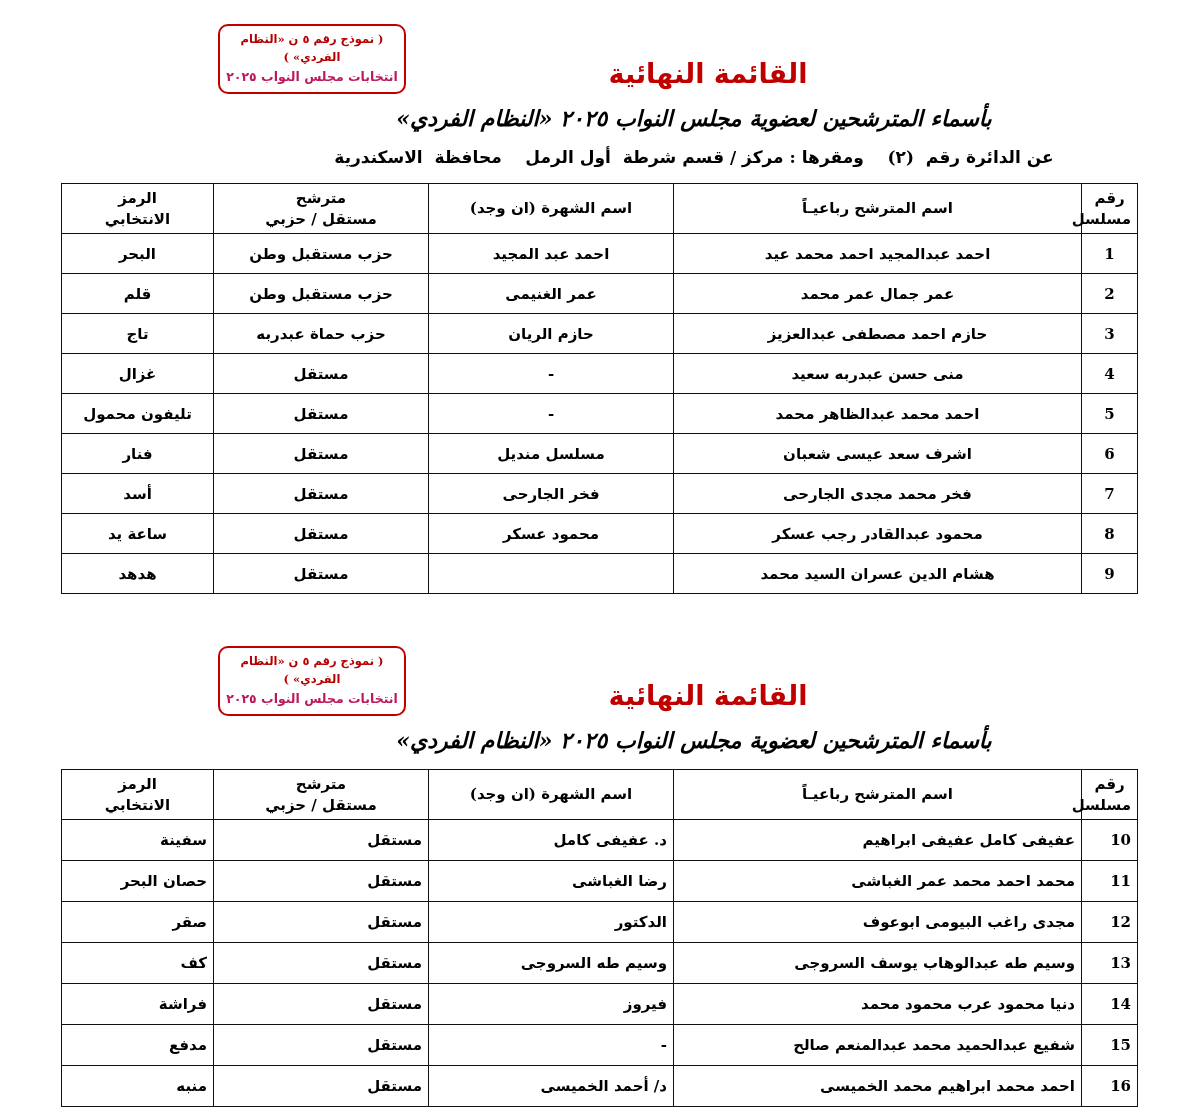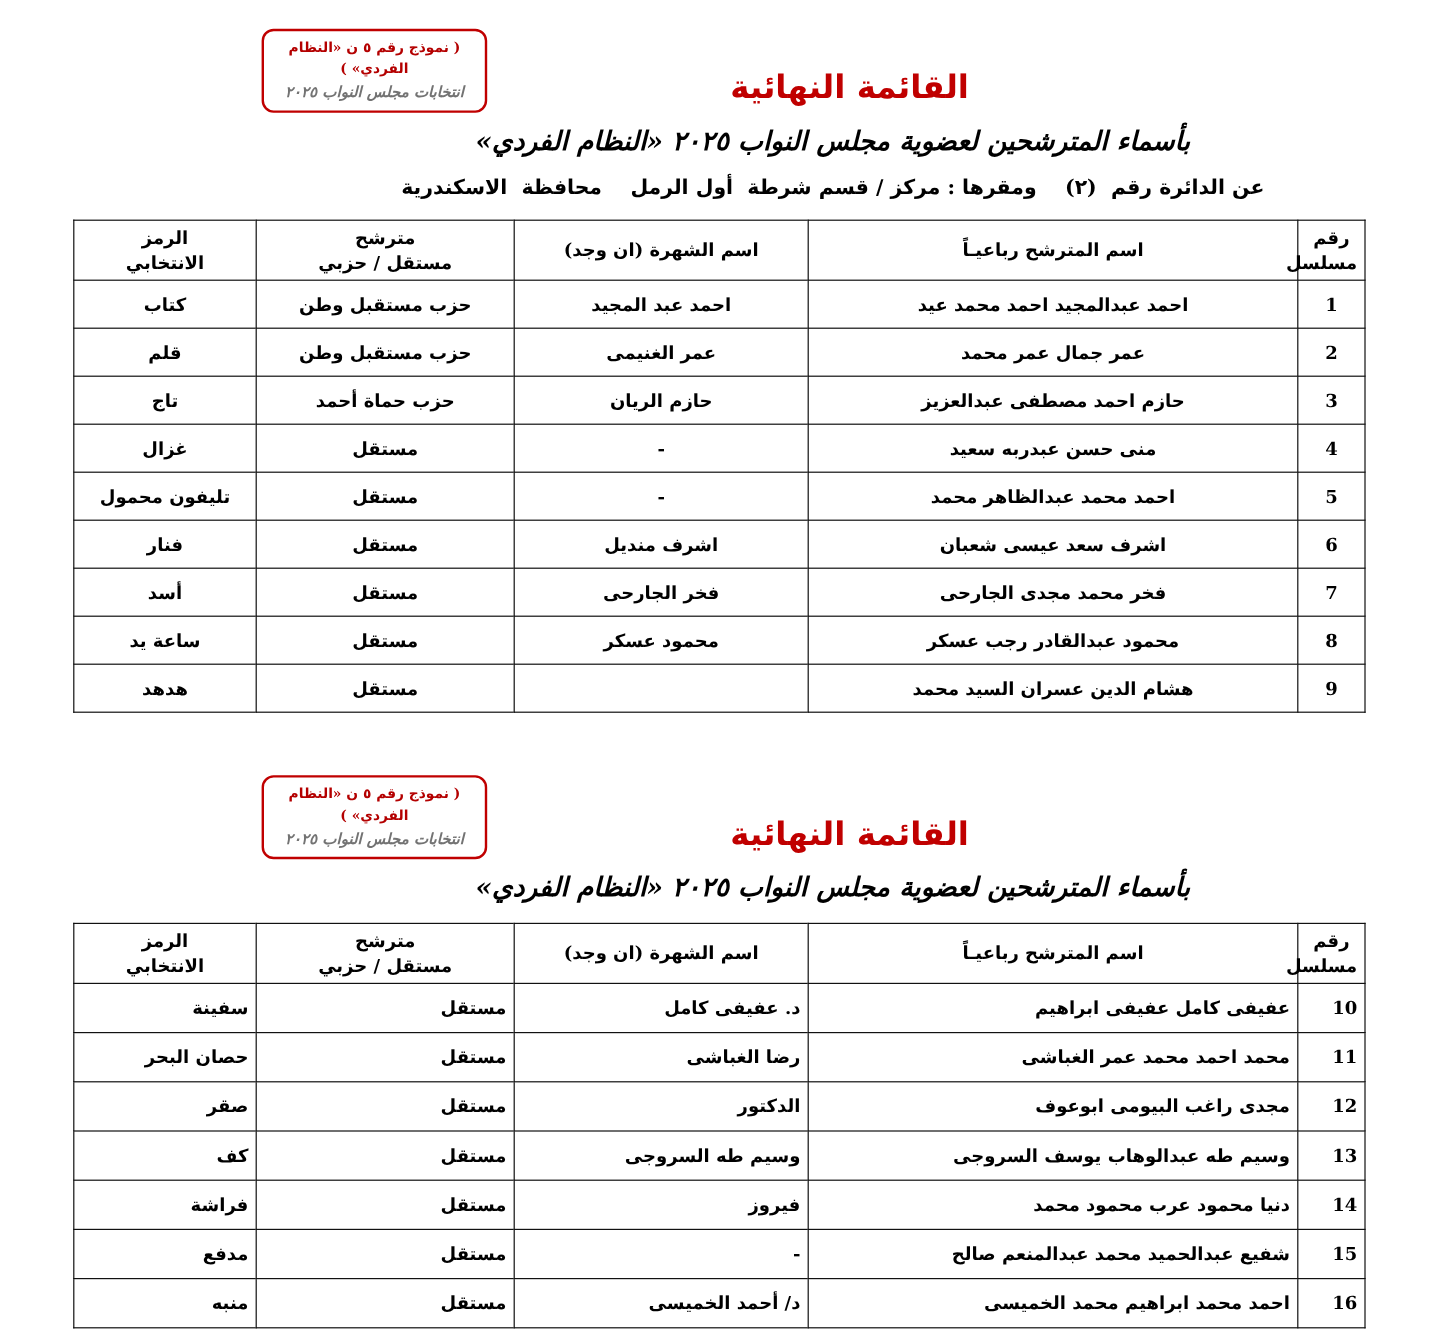--- a/index.html
+++ b/index.html
@@ -21,21 +21,21 @@
     position: absolute;
     left: 30px; top: 24px;
     width: 188px;
     border: 2px solid #c00000;
     border-radius: 10px;
     padding: 5px 6px 6px;
     text-align: center;
     line-height: 1.55;
   }
   .form-box .fb-line1 { color: #b40000; font-size: 11.5px; font-weight: 700; }
-  .form-box .fb-line2 { color: #737373; font-size: 12.5px; font-weight: 700; font-style: italic; } 
+  .form-box .fb-line2 { color: #be185d; font-size: 12.5px; font-weight: 700; } 
   .logo {
     position: absolute;
     top: 16px;
     left: 1088px;
     width: 78px; height: 78px;
   }
 
   .title {
     text-align: center;
     color: #c00000;
@@ -144,36 +144,36 @@
 الانتخابي</th>
         </tr>
       </thead>
       <tbody>
 
           <tr>
             <td>1</td>
             <td>احمد عبدالمجيد احمد محمد عيد</td>
             <td>احمد عبد المجيد</td>
             <td>حزب مستقبل وطن</td>
-            <td>كتاب</td>
+            <td>البحر</td>
           </tr>
 
           <tr>
             <td>2</td>
             <td>عمر جمال عمر محمد</td>
             <td>عمر الغنيمى</td>
             <td>حزب مستقبل وطن</td>
             <td>قلم</td>
           </tr>
 
           <tr>
             <td>3</td>
             <td>حازم احمد مصطفى عبدالعزيز</td>
             <td>حازم الريان</td>
-            <td>حزب حماة أحمد</td>
+            <td>حزب حماة عبدربه</td>
             <td>تاج</td>
           </tr>
 
           <tr>
             <td>4</td>
             <td>منى حسن عبدربه سعيد</td>
             <td>-</td>
             <td>مستقل</td>
             <td>غزال</td>
           </tr>
@@ -182,21 +182,21 @@
             <td>5</td>
             <td>احمد محمد عبدالظاهر محمد</td>
             <td>-</td>
             <td>مستقل</td>
             <td>تليفون محمول</td>
           </tr>
 
           <tr>
             <td>6</td>
             <td>اشرف سعد عيسى شعبان</td>
-            <td>اشرف منديل</td>
+            <td>مسلسل منديل</td>
             <td>مستقل</td>
             <td>فنار</td>
           </tr>
 
           <tr>
             <td>7</td>
             <td>فخر محمد مجدى الجارحى</td>
             <td>فخر الجارحى</td>
             <td>مستقل</td>
             <td>أسد</td>

